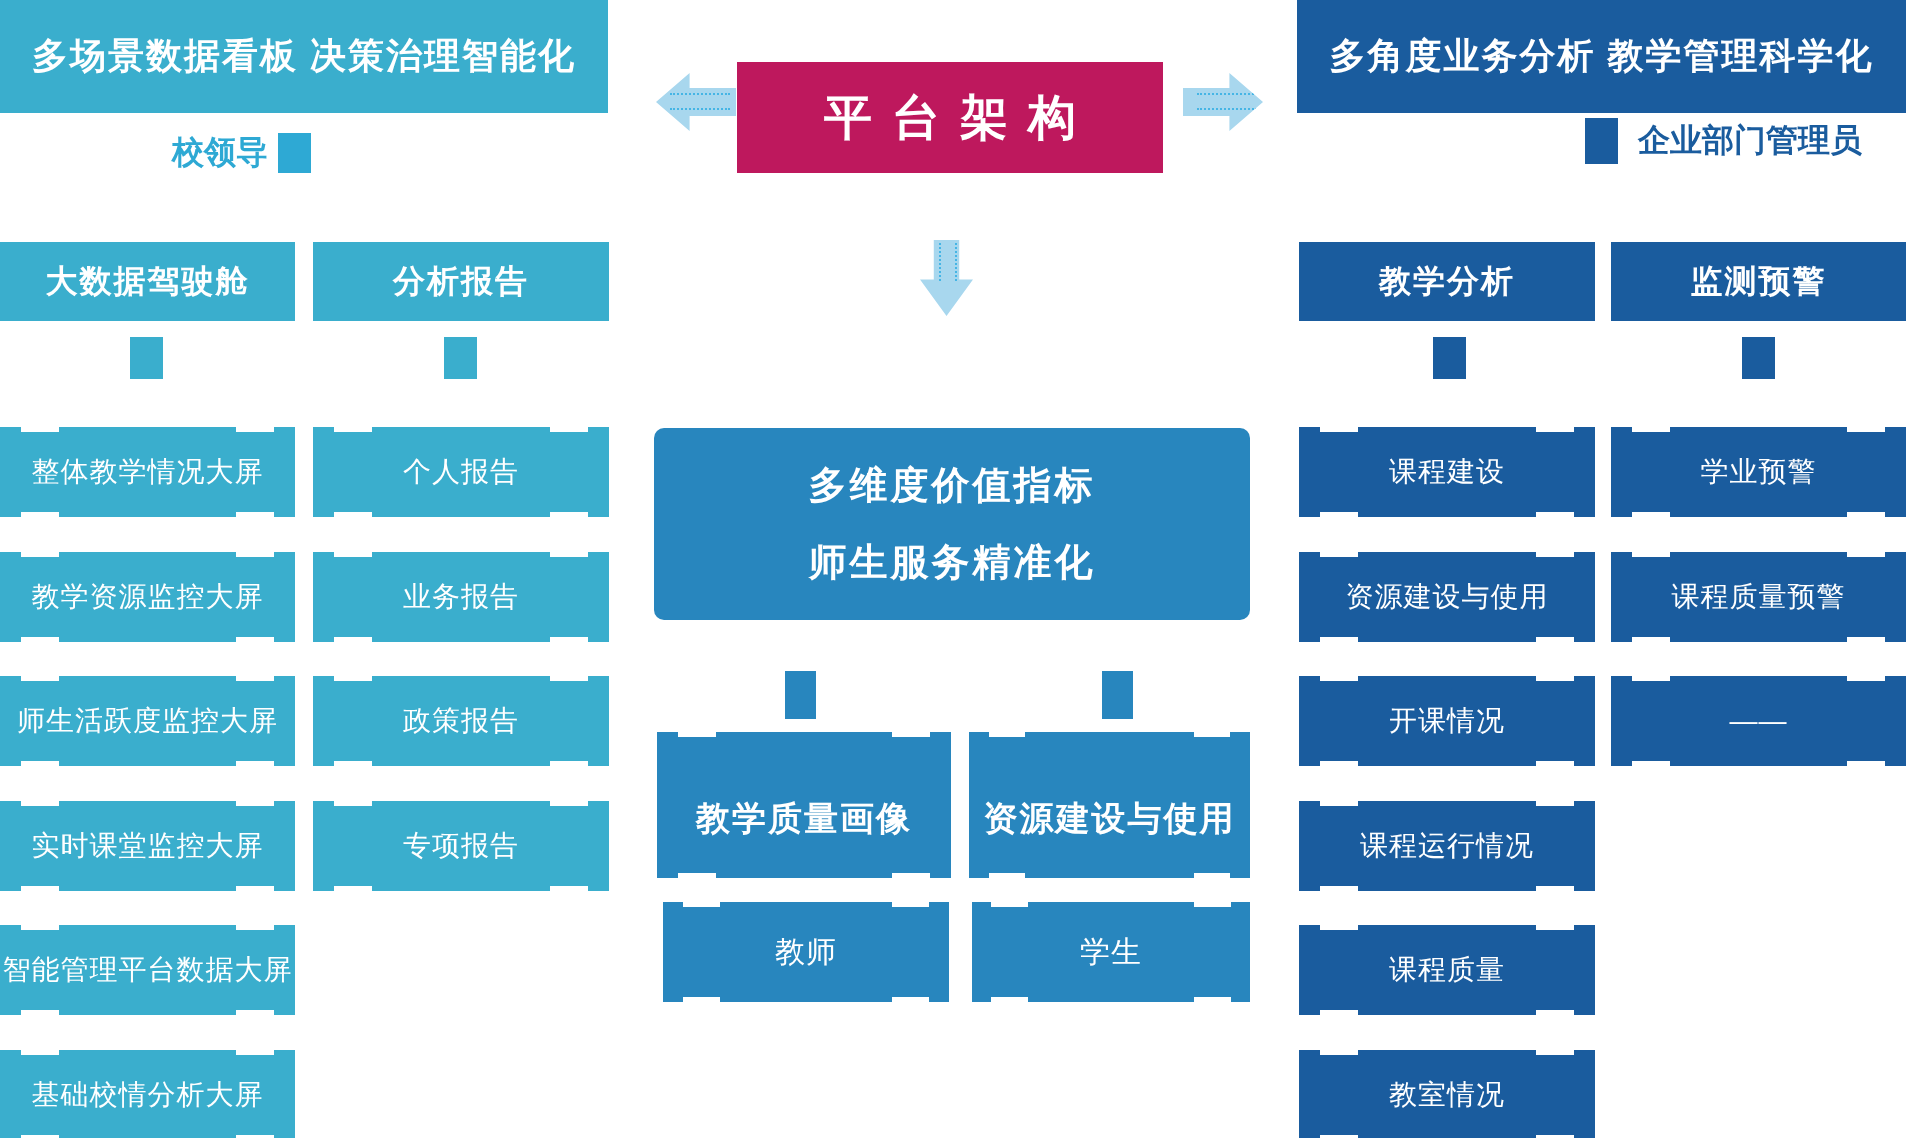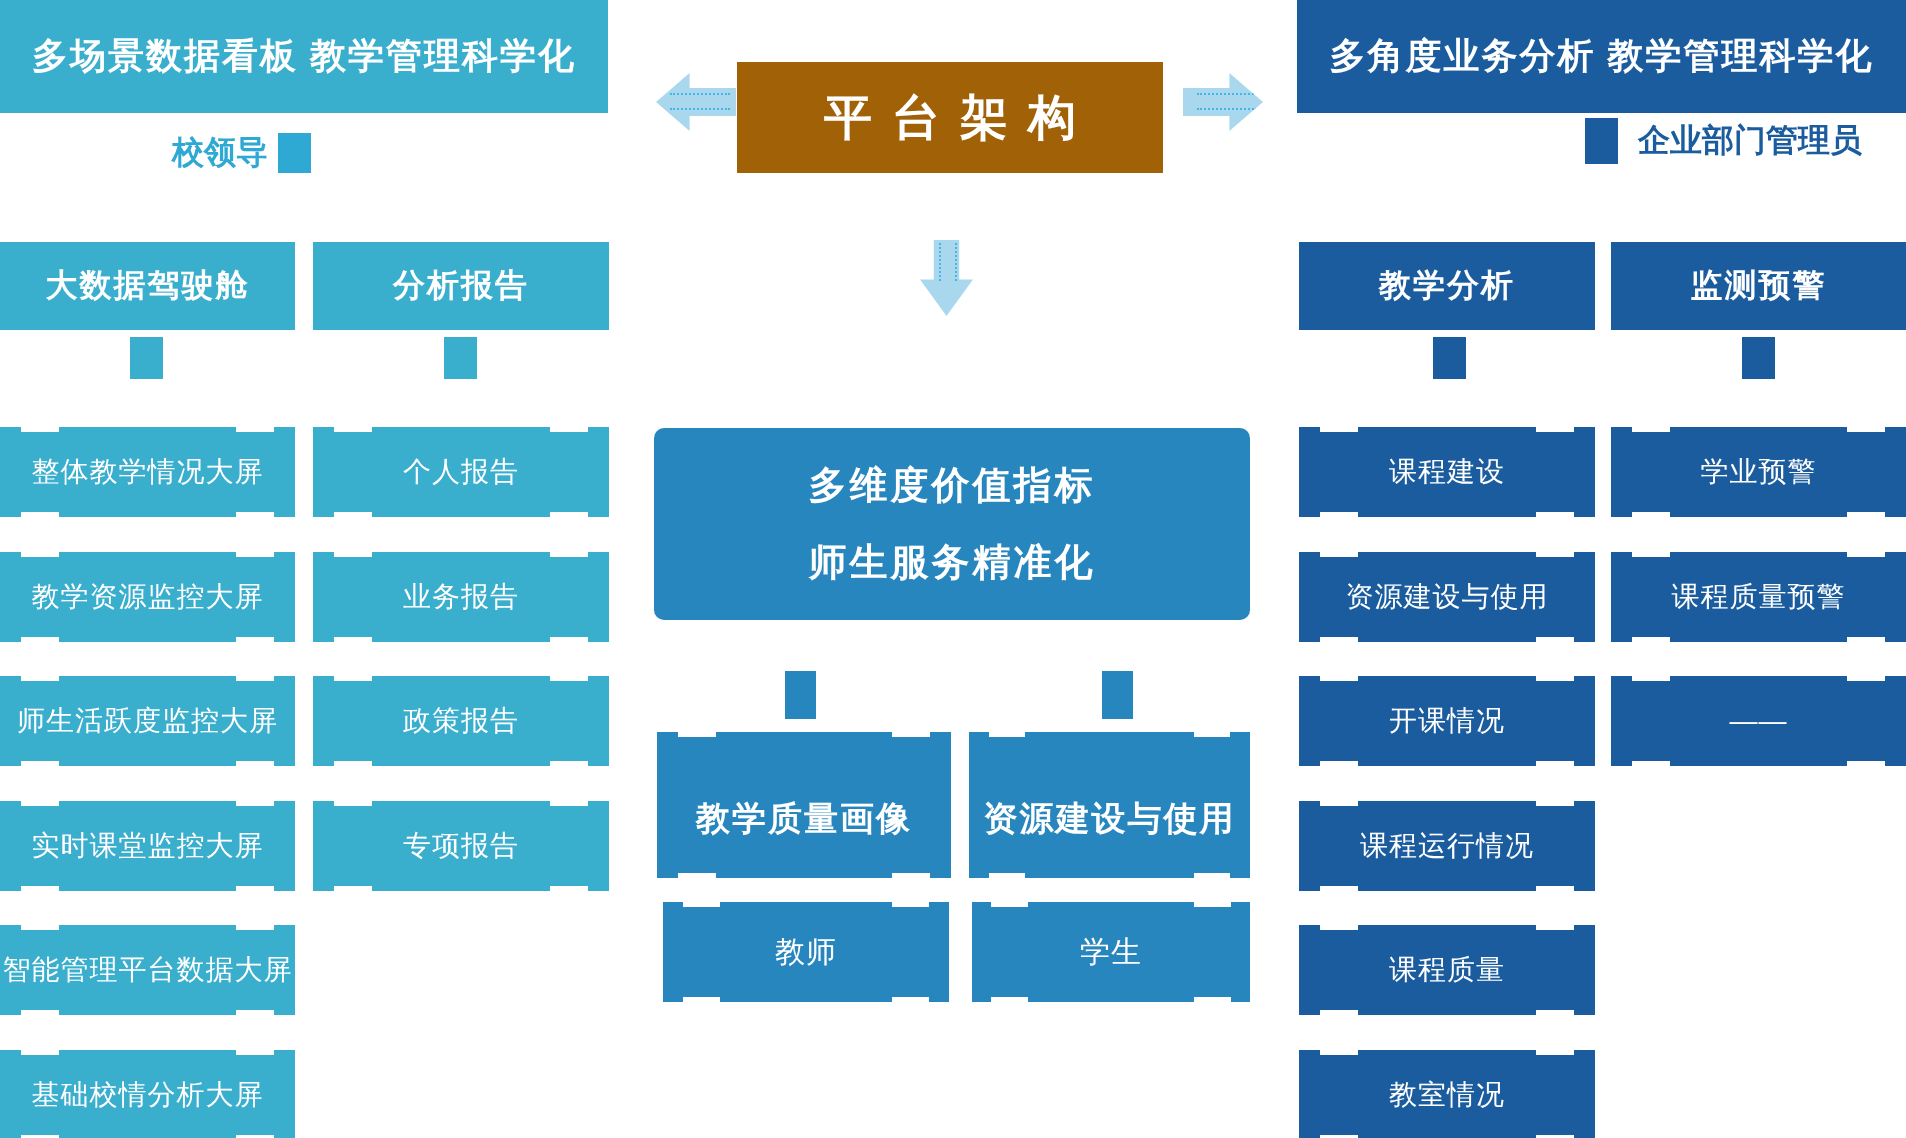--- a/index.html
+++ b/index.html
@@ -5,33 +5,33 @@
   html,body{margin:0;padding:0;background:#fff;}
   #stage{
     position:relative;width:1906px;height:1138px;overflow:hidden;background:#fff;
     font-family:"Liberation Sans","DejaVu Sans",sans-serif;
   }
   .abs{position:absolute;}
   
   .cyan{background:#3AAECD;color:#3AAECD;}
   .darkblue{background:#1A5C9E;color:#1A5C9E;}
   .midblue{background:#2886BE;color:#2886BE;}
-  .titleblue{background:#a16207;}
+  .titleblue{background:#be185d;}
   
   .banner{
     top:0;height:113px;display:flex;align-items:center;justify-content:center;
   }
   .banner span{color:#fff;font-size:36px;font-weight:bold;letter-spacing:2px;white-space:pre;}
   
   .role-row{display:flex;align-items:center;}
   .role-label{font-size:32px;font-weight:bold;white-space:nowrap;}
   .role-square{display:inline-block;}
   
   .hdr{
-    top:242px;height:88px;display:flex;align-items:center;justify-content:center;
+    top:242px;height:79px;display:flex;align-items:center;justify-content:center;
   }
   .hdr span{color:#fff;font-size:32px;font-weight:bold;letter-spacing:2px;}
   
   .conn{top:337px;width:33px;height:42px;}
   
   .item{
     height:90px;display:flex;align-items:center;justify-content:center;
   }
   .item span{color:#fff;font-size:28px;letter-spacing:1px;white-space:nowrap;}
   .notch::before,.notch::after{
@@ -92,21 +92,21 @@
     content:"";position:absolute;top:4%;bottom:46%;left:36%;width:26%;
     border-left:2px dotted #45B5E5;border-right:2px dotted #45B5E5;
   }
 </style>
 </head>
 <body>
 
 <div id="stage">
 
   <div class="abs banner cyan" style="left:0;width:608px;">
-    <span>多场景数据看板 教学管理科学化</span>
+    <span>多场景数据看板 决策治理智能化</span>
   </div>
 
   <div class="abs role-row" style="left:172px;top:133px;height:40px;gap:10px;">
     <span class="role-label" style="color:#2EA9D4;">校领导</span>
     <span class="role-square" style="width:33px;height:40px;background:#2EA9D4;"></span>
   </div>
 
   <div class="abs hdr cyan colA">
     <span>大数据驾驶舱</span>
   </div>

